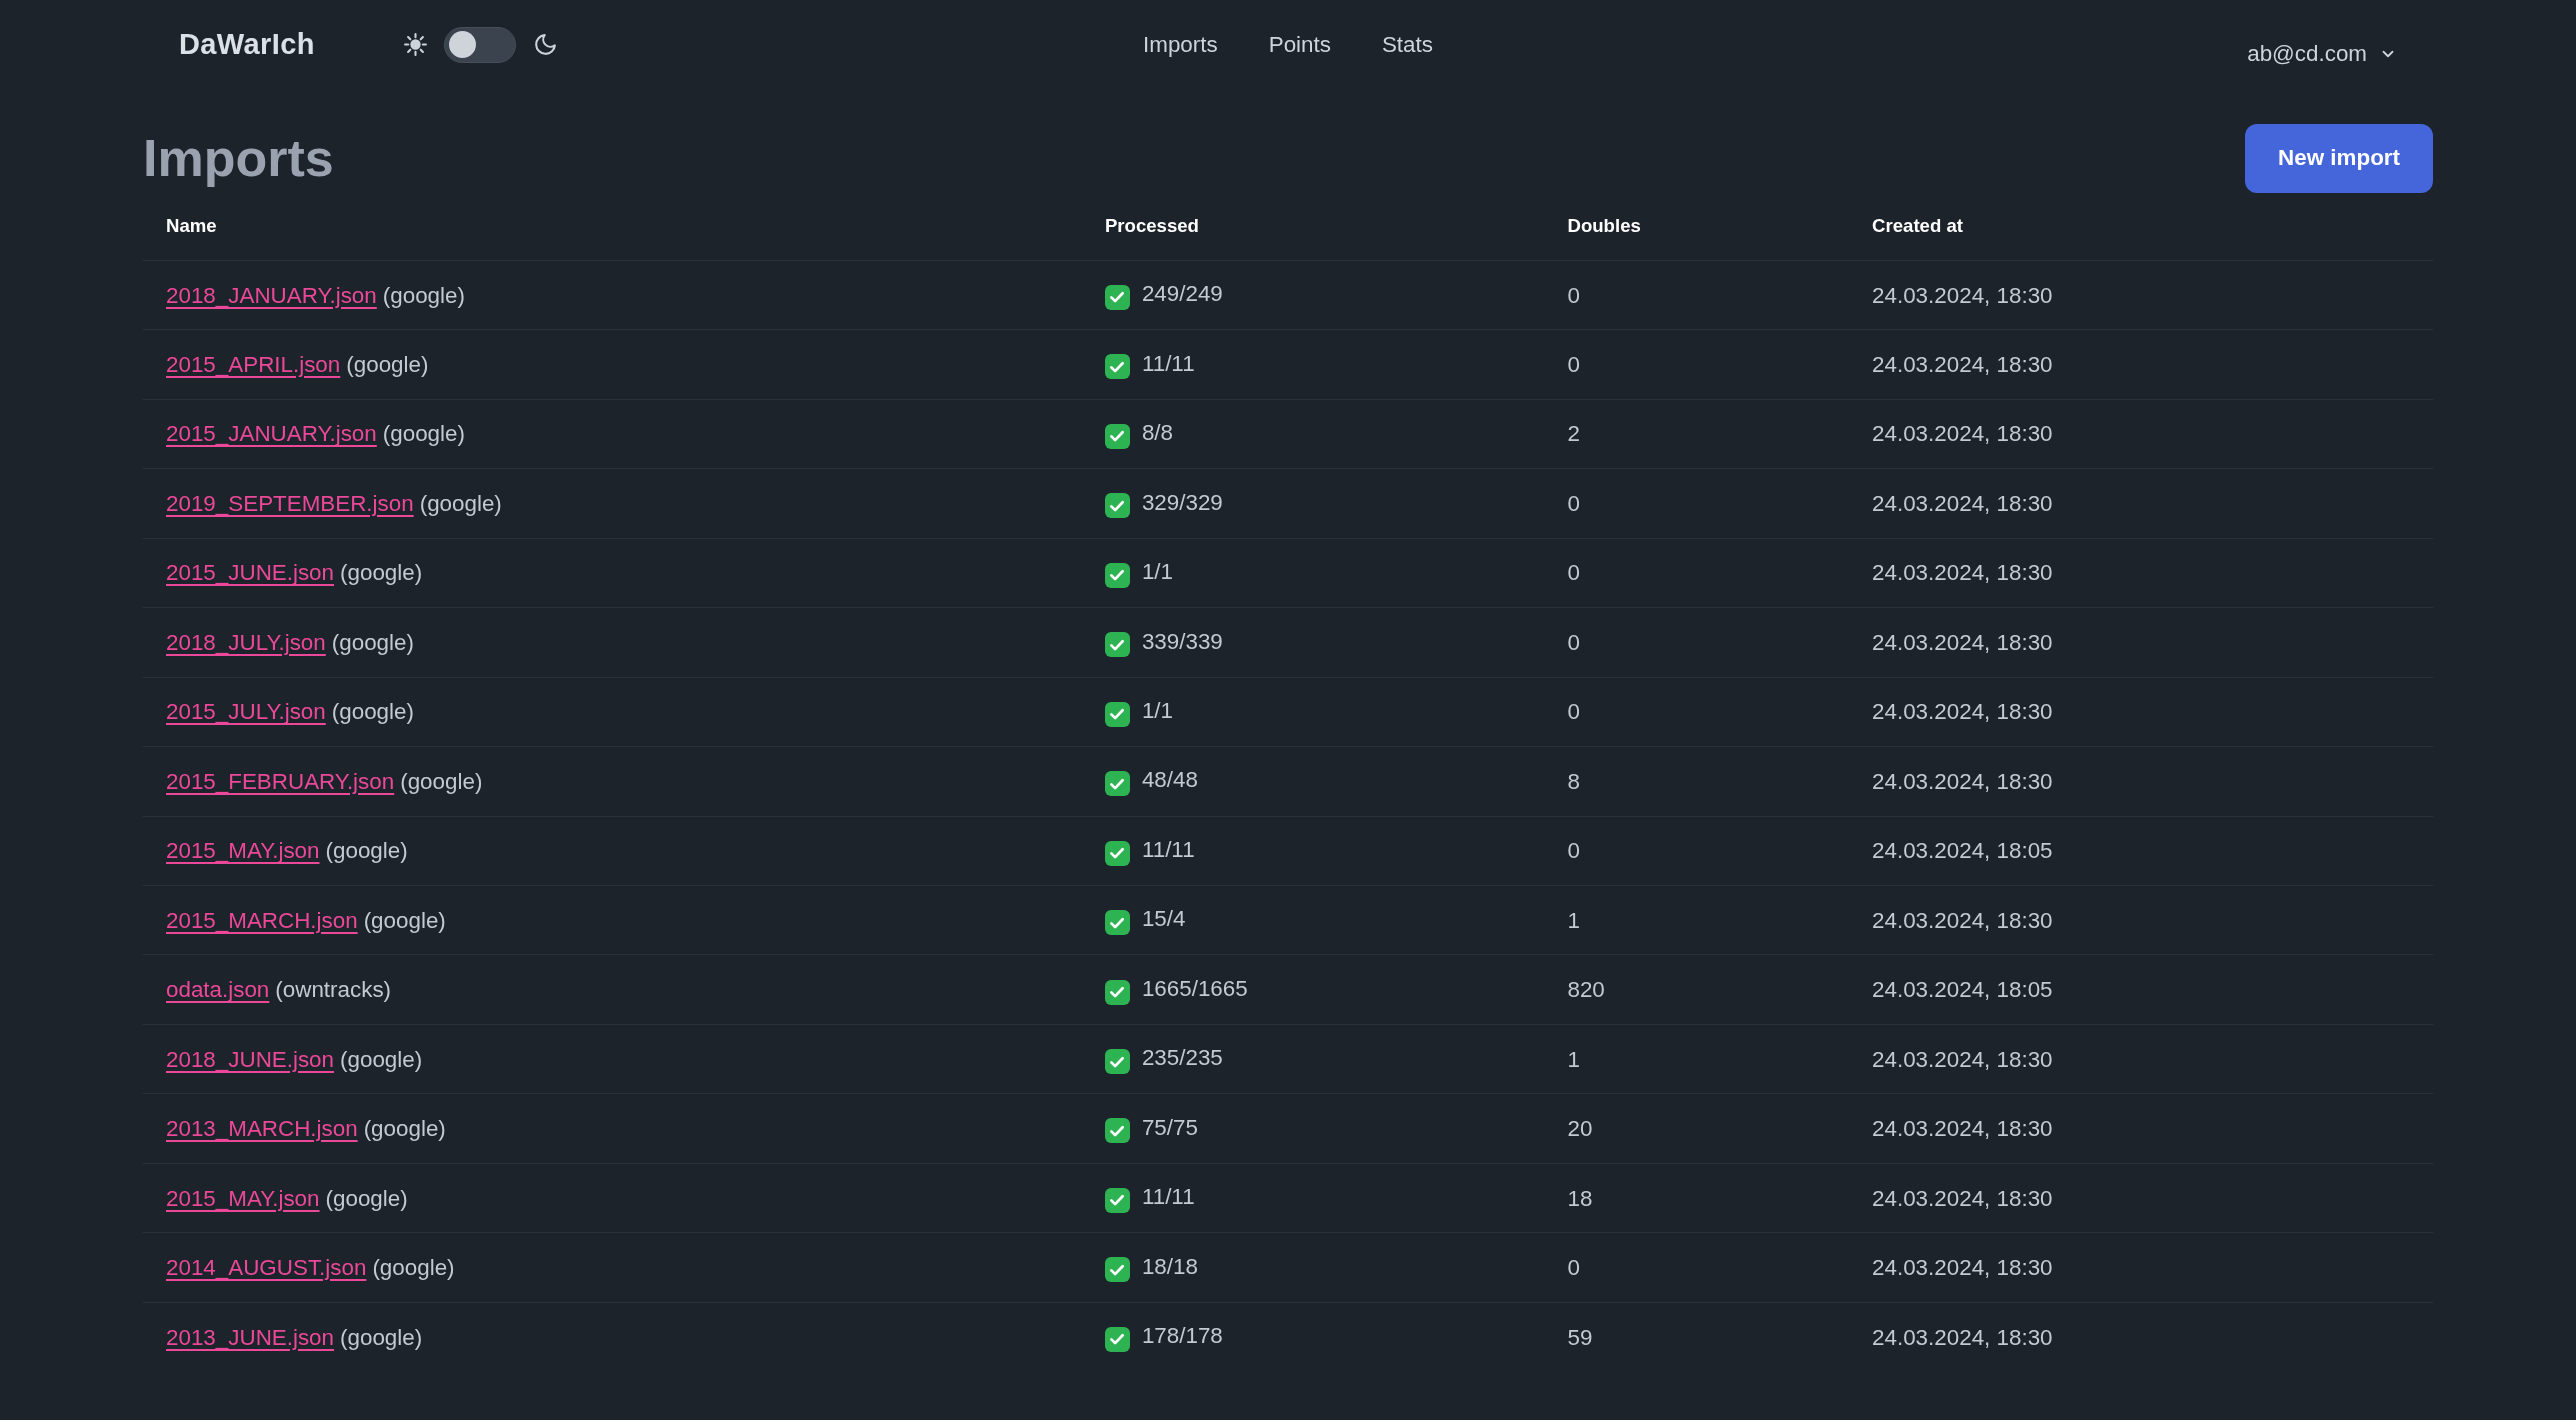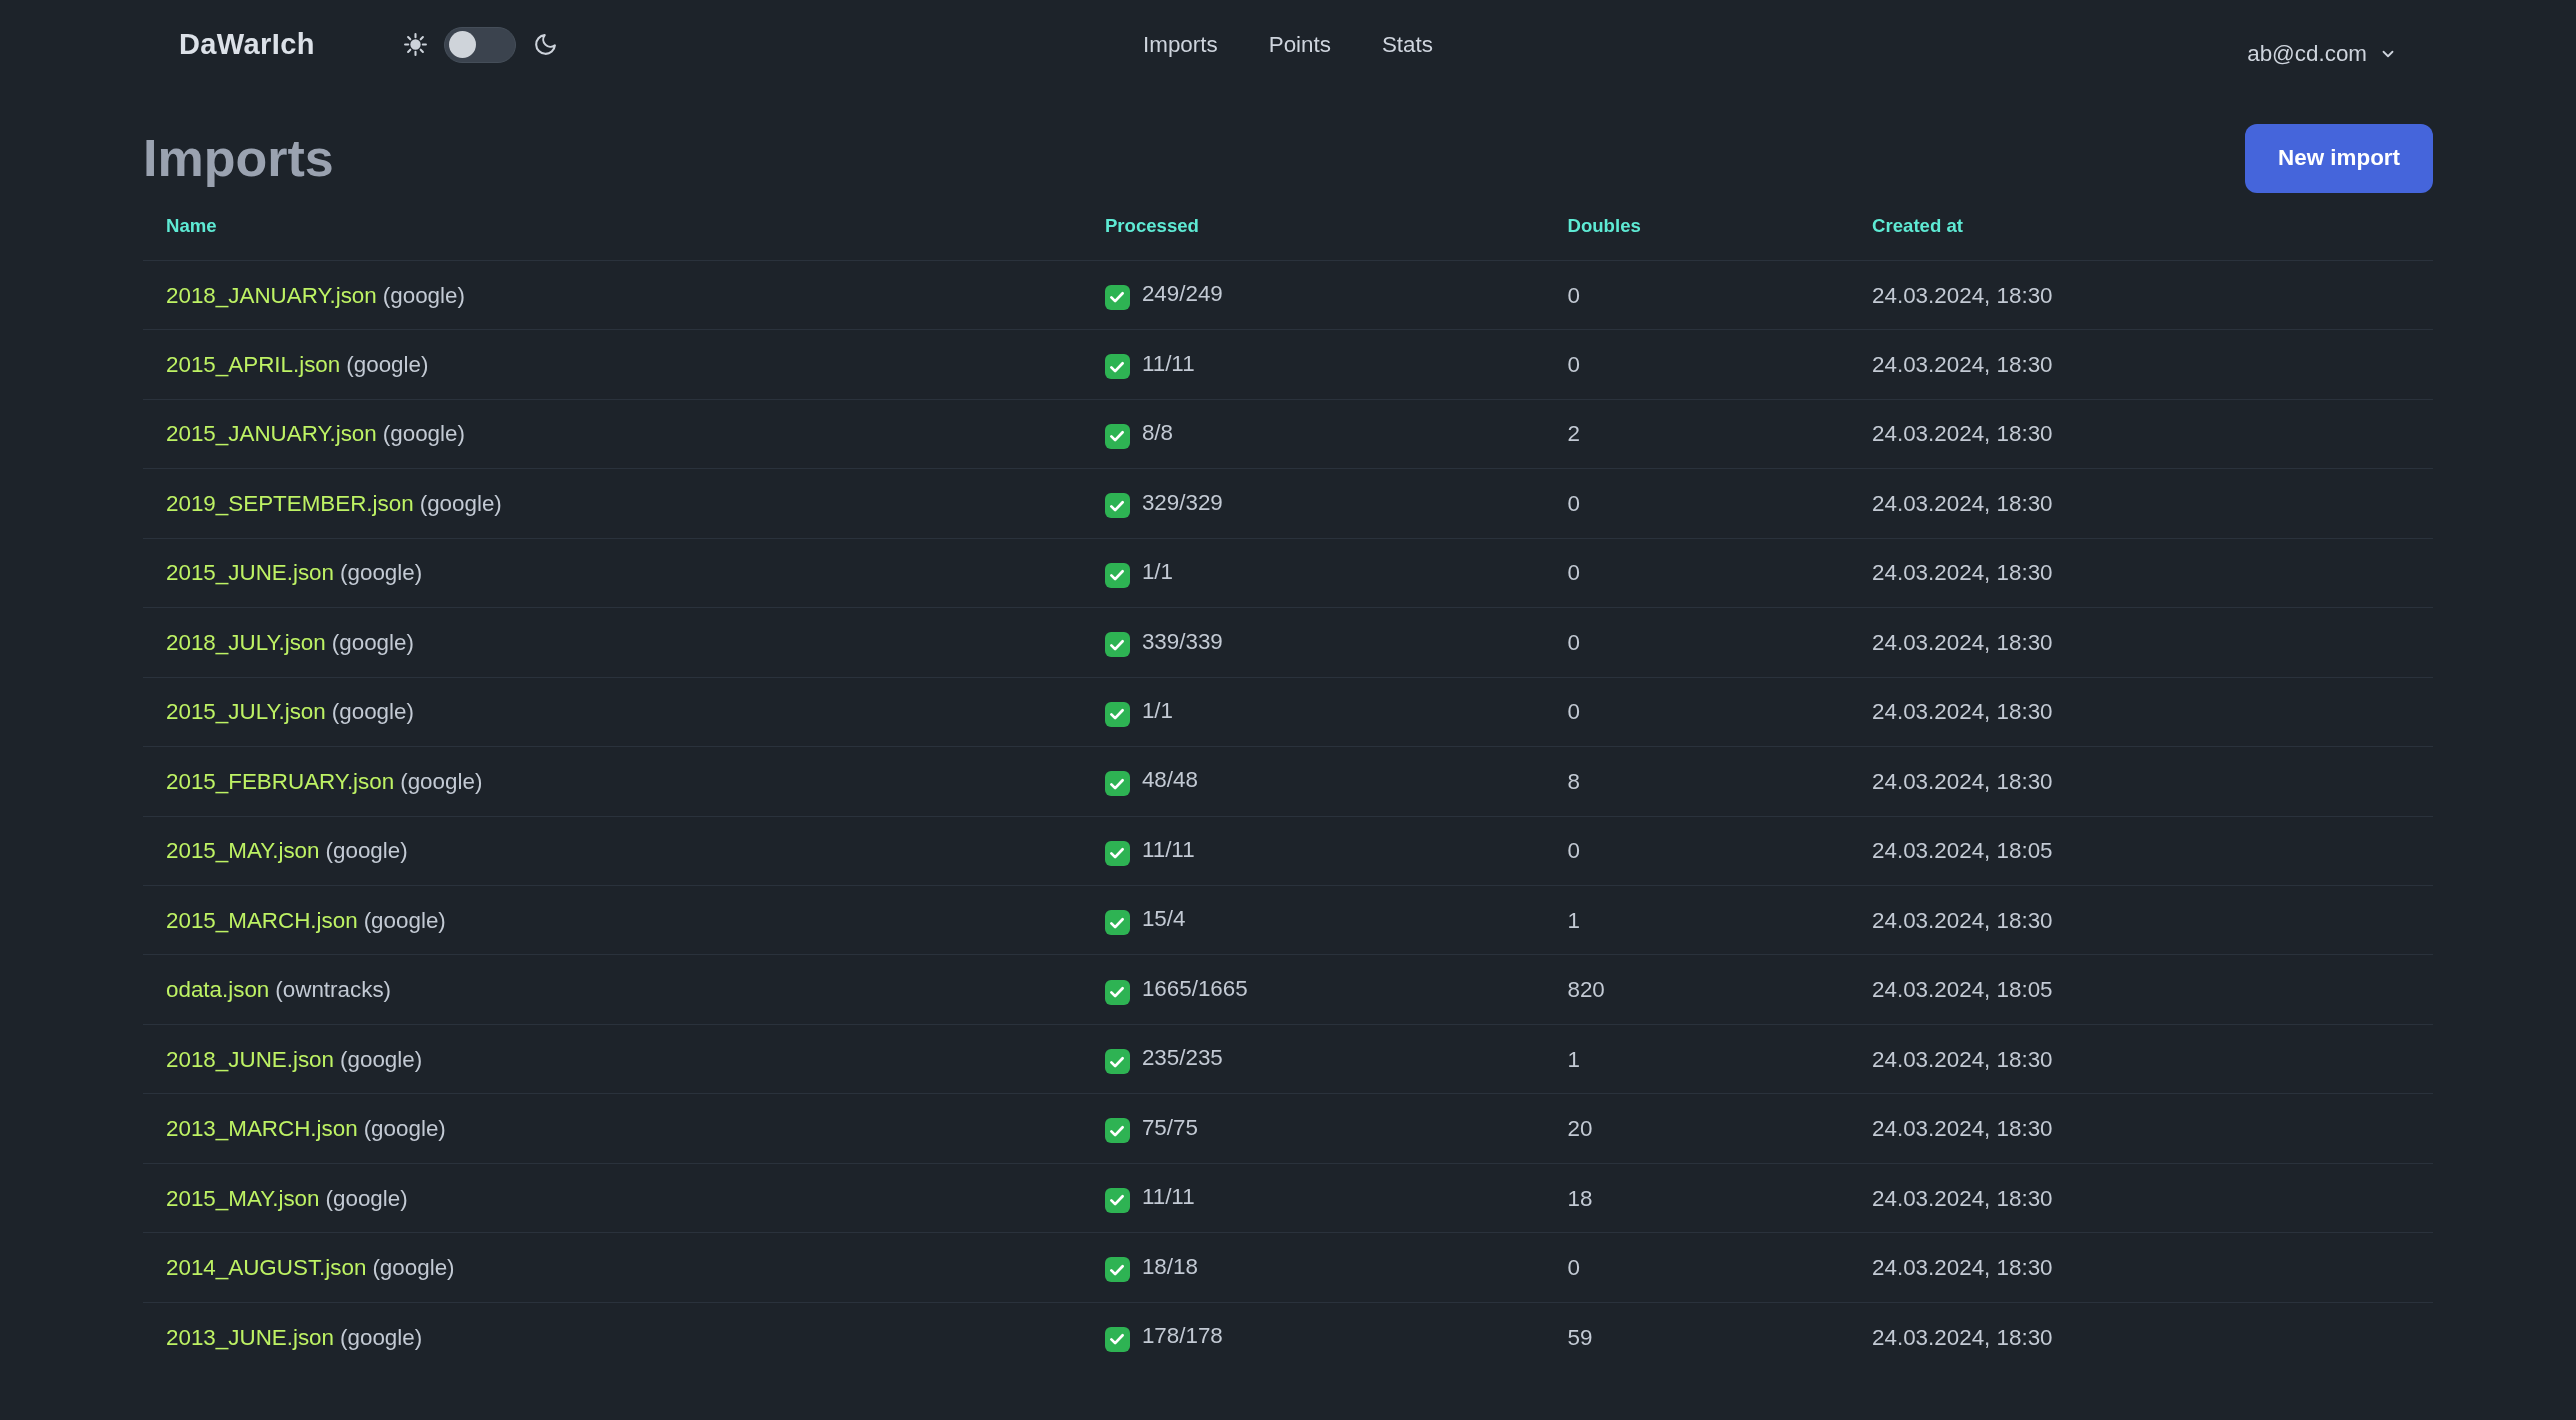--- a/index.html
+++ b/index.html
@@ -62,31 +62,31 @@
     border: none; border-radius: 12px;
     height: 69px; padding: 16px 33px; cursor: pointer;
   }
 
   
   table {
     width: 100%; border-collapse: collapse; table-layout: fixed;
     margin-top: 13.4px;
   }
   th {
-    font-size: 18.6px; font-weight: 600; color: #5eead4;
+    font-size: 18.6px; font-weight: 600; color: #ffffff;
     text-align: left; padding: 9px 15px 22.4px 23px;
   }
   td {
     font-size: 22.4px; line-height: 27px; color: #c3cad4;
     padding: 19.4px 15px 19.4px 23px;
     border-top: 1.5px solid #2a323c;
     white-space: nowrap; overflow: hidden;
   }
   .file-link {
-    color: #bef264; 
+    color: #ec4899; text-decoration: underline;
     text-underline-offset: 3.7px; cursor: pointer;
   }
   .src { margin-left: 6px; color: #c3cad4; }
   .check {
     display: inline-flex; align-items: center; justify-content: center;
     width: 25px; height: 25px; border-radius: 6px;
     background: #2eb353; margin-right: 12px; vertical-align: -5.2px;
   }
   .check svg { display: block; }
 </style>

